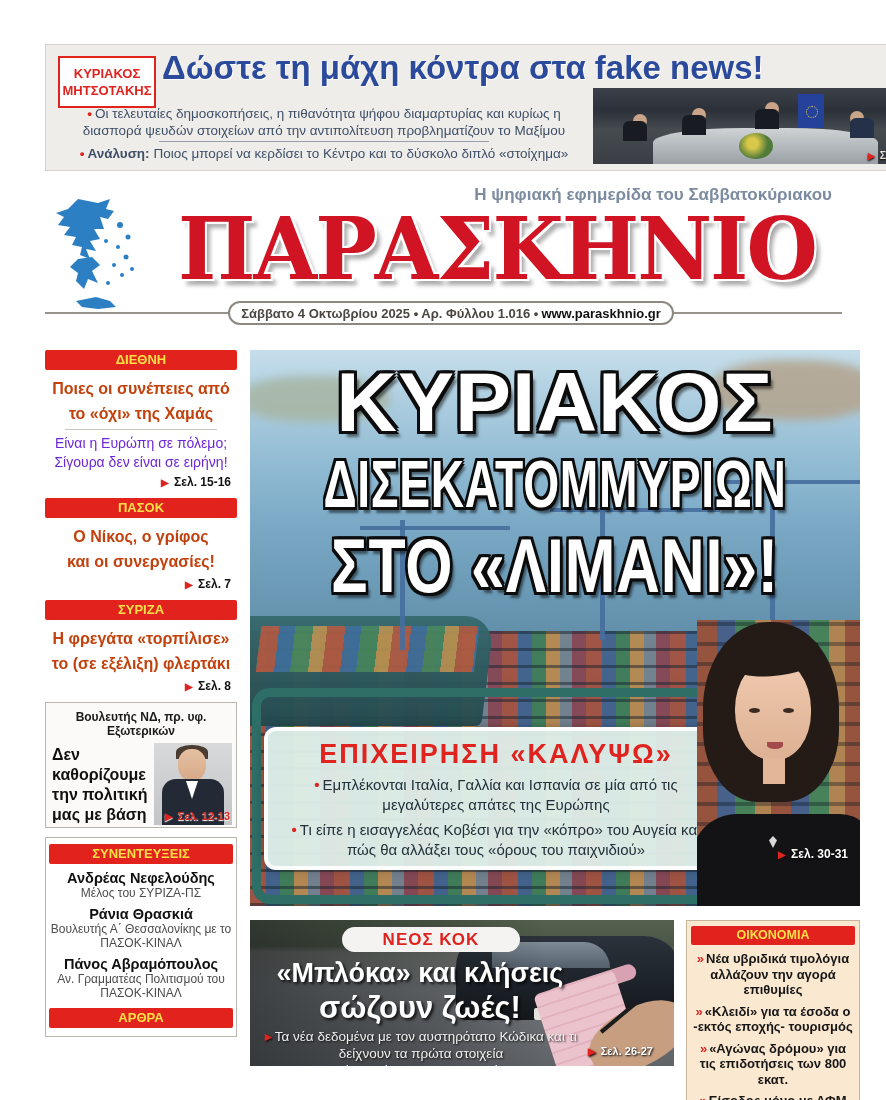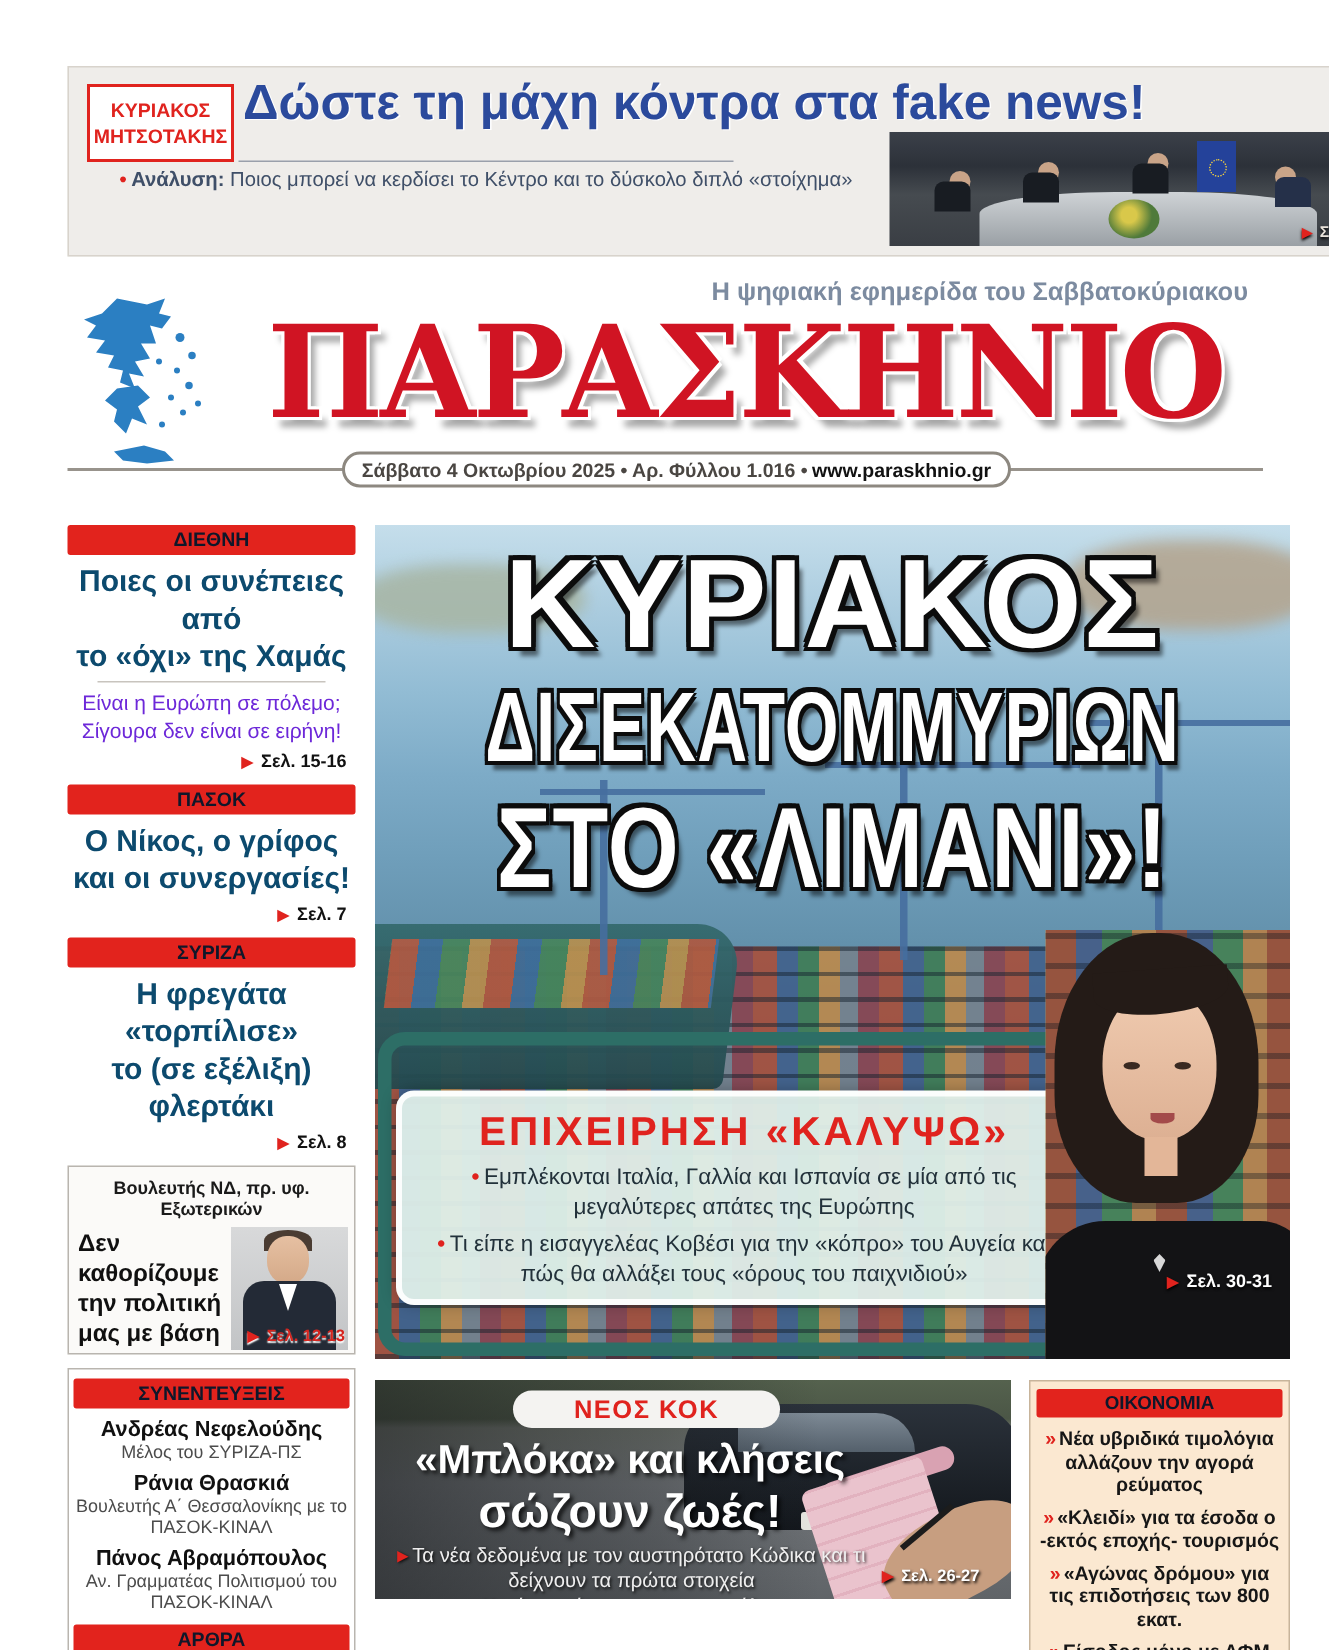--- a/index.html
+++ b/index.html
@@ -29,22 +29,22 @@
   .tagline { position:absolute; left:400px; top:185px; width:432px; text-align:right; color:#7c8ba0; font-weight:bold; font-size:17px; }
   .map-wrap { position:absolute; left:47px; top:195px; width:102px; height:120px; }
   .masthead-title { position:absolute; left:146px; top:197px; width:702px; text-align:center; font-family:"DejaVu Serif", serif; font-weight:bold; font-size:82px; line-height:100px; color:#d01423; letter-spacing:-2px; transform:scaleY(1.04); transform-origin:top center;
     text-shadow:-2px -2px 0 #fff, 2px -2px 0 #fff, -2px 2px 0 #fff, 2px 2px 0 #fff, 5px 6px 4px rgba(0,0,0,.35); white-space:nowrap; }
   .date-rule { position:absolute; left:45px; top:312px; width:797px; height:2px; background:#98938c; }
   .date-pill { position:absolute; left:228px; top:301px; width:446px; height:24px; background:#fff; border:2px solid #8d8880; border-radius:13px; display:flex; align-items:center; justify-content:center; font-size:13px; color:#4a4642; font-weight:bold; white-space:nowrap; }
   .date-pill .site { color:#111; margin-left:3px; }
 
   
   .leftcol { position:absolute; left:45px; top:350px; width:192px; }
-  .redbar { background:#e2231d; color:#0f172a; font-weight:bold; font-size:13px; text-align:center; padding:2px 0 3px; border-radius:2px; }
-  .sec-h { font-size:20px; font-weight:bold; color:#0c4a6e; text-align:center; line-height:25px; margin:6px 0 2px; }
+  .redbar { background:#e2231d; color:#fde047; font-weight:bold; font-size:13px; text-align:center; padding:2px 0 3px; border-radius:2px; }
+  .sec-h { font-size:16px; font-weight:bold; color:#c2410c; text-align:center; line-height:25px; margin:6px 0 2px; }
   .sec-divider { height:1px; background:#c8c4be; margin:3px 20px 4px; }
   .sec-sub { color:#6d28d9; font-size:14px; text-align:center; line-height:19px; }
   .pageref { text-align:right; font-size:12px; font-weight:bold; color:#111; padding-right:6px; margin:3px 0 9px; }
   .pageref .arr, .arr { color:#e0231e; font-size:10px; margin-right:2px; }
 
   .hbox { border:1px solid #b9b5af; margin-top:4px; padding:4px; position:relative; height:126px; background:#fbfaf8; overflow:hidden; }
   .hbox .redbar { font-size:11.5px; }
   .hbox-sub { font-weight:bold; font-size:12px; text-align:center; margin-top:3px; color:#1a1a1a; }
   .hbox-quote { position:absolute; left:6px; top:42px; width:112px; font-size:16px; font-weight:bold; line-height:20px; color:#101010; }
   .pol-photo { position:absolute; right:4px; top:40px; width:78px; height:82px; background:linear-gradient(180deg,#d8d9da,#c2c4c6); overflow:hidden; }
@@ -121,20 +121,23 @@
 
 <div class="page">
 
   <div class="banner">
     <div class="kicker-box">
       <span>ΚΥΡΙΑΚΟΣ</span>
       <span>ΜΗΤΣΟΤΑΚΗΣ</span>
     </div>
     <div class="banner-headline">Δώστε τη μάχη κόντρα στα fake news!</div>
     <div class="banner-bullets">
+      <div>
+        <span class="rb">•</span><span>Οι τελευταίες δημοσκοπήσεις, η πιθανότητα ψήφου διαμαρτυρίας και κυρίως η διασπορά ψευδών στοιχείων από την αντιπολίτευση προβληματίζουν το Μαξίμου</span>
+      </div>
       <div class="b1-underline"></div>
       <div class="banner-analysis">
         <span class="rb">•</span><span class="lbl">Ανάλυση:</span><span> Ποιος μπορεί να κερδίσει το Κέντρο και το δύσκολο διπλό «στοίχημα»</span>
       </div>
     </div>
     <div class="banner-photo">
       <div class="bp-table"></div>
       <div class="bp-flag"></div>
       <div class="bp-flowers"></div>
       <div class="bp-head" style="left:12%;top:34%"></div>
@@ -306,21 +309,21 @@
     </div>
     <div class="kok-page">
       <span class="arr">▶</span>
       <span>Σελ. 26-27</span>
     </div>
   </div>
 
   <div class="econ">
     <div class="redbar">ΟΙΚΟΝΟΜΙΑ</div>
     <div class="eitem">
-      <span class="da">»</span><span>Νέα υβριδικά τιμολόγια αλλάζουν την αγορά ρεύματος</span>
+      <span class="da">»</span><span>Νέα υβριδικά τιμολόγια αλλάζουν την αγορά επιθυμίες</span>
     </div>
     <div class="eitem">
       <span class="da">»</span><span>«Κλειδί» για τα έσοδα ο -εκτός εποχής- τουρισμός</span>
     </div>
     <div class="eitem">
       <span class="da">»</span><span>«Αγώνας δρόμου» για τις επιδοτήσεις των 800 εκατ.</span>
     </div>
     <div class="eitem">
       <span class="da">»</span><span>Είσοδος μόνο με ΑΦΜ στα ελαιοτριβεία! </span>
     </div>

